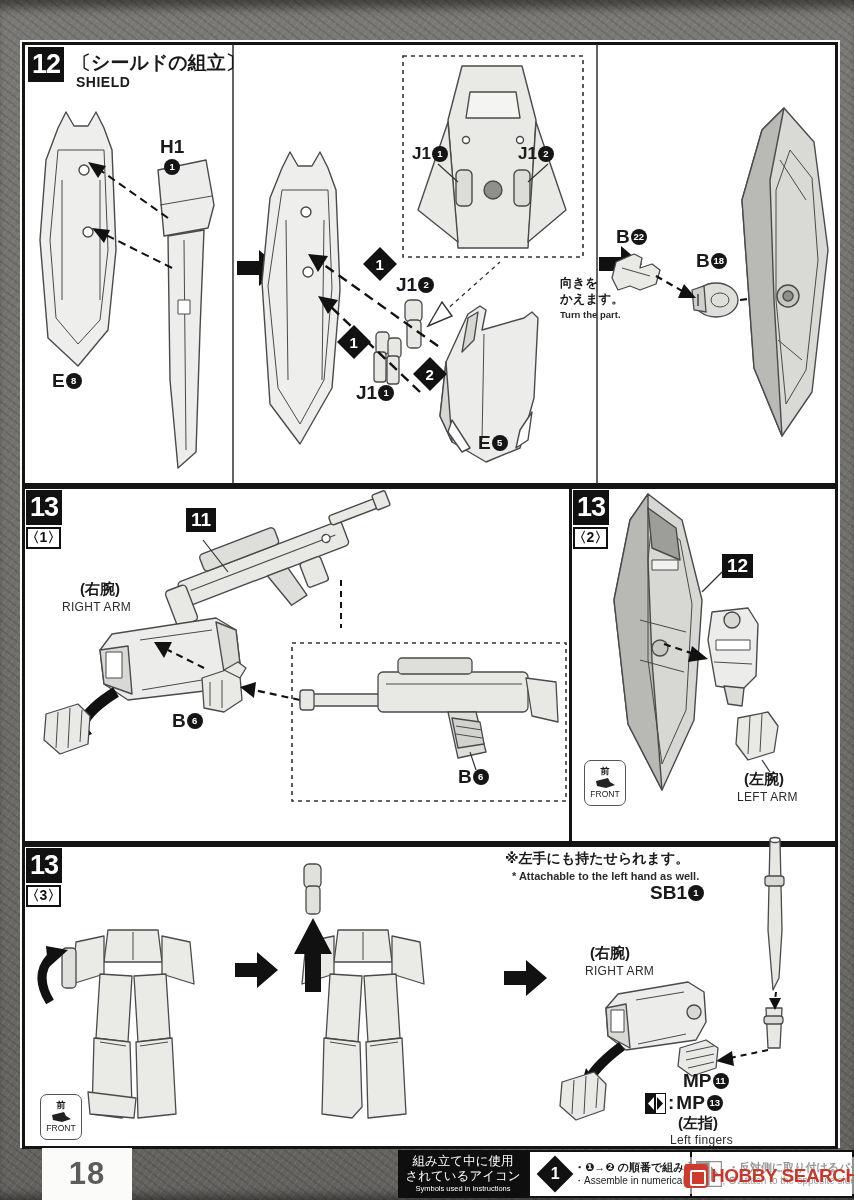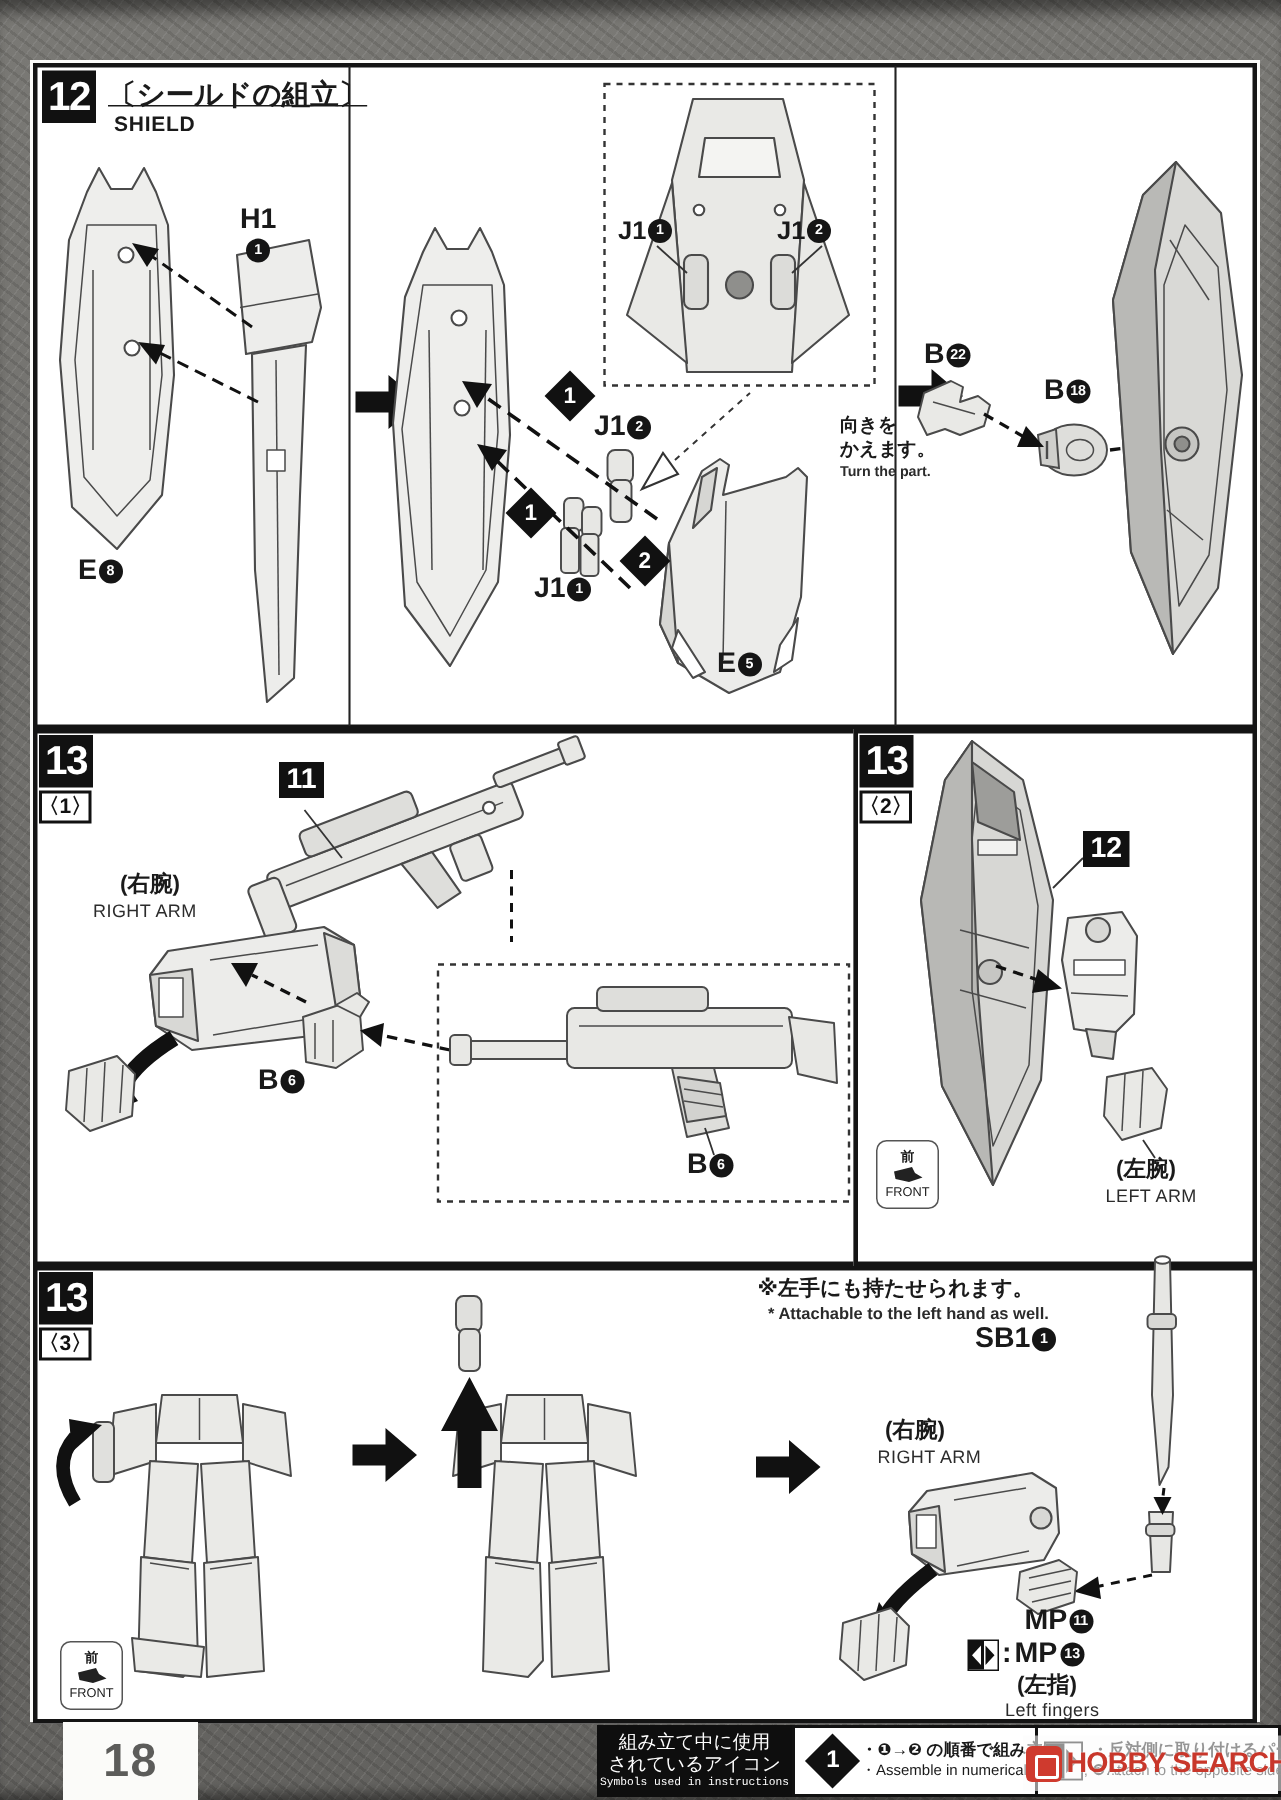--- a/index.html
+++ b/index.html
@@ -36,21 +36,21 @@
   .front-icon .fj{font-size:9px;font-weight:bold;line-height:1;}
   .front-icon .fe{font-size:8.5px;line-height:1;letter-spacing:0;text-align:center;}
   .opp-icon{display:inline-block;width:21px;height:21px;vertical-align:middle;}
   .page-num{position:absolute;left:42px;top:1148px;width:90px;height:52px;background:#fbfbf9;
     display:flex;align-items:center;justify-content:center;}
   .page-num span{font-size:31px;font-weight:bold;color:#5c5c5a;letter-spacing:1px;}
   
   .legend-head{position:absolute;left:398px;top:1150px;width:130px;height:48px;background:#0e0e0e;
     color:#fff;display:flex;flex-direction:column;align-items:center;justify-content:center;line-height:1.15;}
   .legend-head .lj{font-size:12.5px;font-weight:normal;}
-  .legend-head .le{font-size:7.5px;margin-top:2px;font-family:Liberation Mono, monospace;}
+  .legend-head .le{font-size:7.5px;margin-top:2px;}
   .legend-box{position:absolute;left:528px;top:1150px;width:326px;height:48px;background:#fff;
     border:2.5px solid #111;box-sizing:border-box;display:flex;}
   .legend-cell{display:flex;align-items:center;gap:6px;padding:0 4px;box-sizing:border-box;}
   .legend-cell.c1{width:162px;border-right:2.5px solid #111;}
   .legend-cell.c2{flex:1;}
   .legend-text{display:flex;flex-direction:column;line-height:1.2;}
   .legend-text .tj{font-size:11px;font-weight:bold;white-space:nowrap;}
   .legend-text .te{font-size:10px;white-space:nowrap;}
   .ldiamond{width:26px;height:26px;background:#111;transform:rotate(45deg);flex:none;margin-left:8px;
     display:flex;align-items:center;justify-content:center;}
@@ -372,21 +372,21 @@
       <path d="M680,1048 L706,1040 L718,1048 L716,1068 L692,1076 L678,1066 Z"></path>
       <line x1="686" y1="1052" x2="714" y2="1046" stroke-width="1"></line>
       <line x1="686" y1="1060" x2="714" y2="1054" stroke-width="1"></line>
       <line x1="688" y1="1068" x2="714" y2="1062" stroke-width="1"></line>
     </g>
   </svg>
 
   <div class="stepnum" style="left:28px;top:47px;">
       <span>12</span>
     </div>
-  <div class="title-jp" style="left:72px;top:50px;text-decoration:underline;">〔シールドの組立〕</div>
+  <div class="title-jp" style="left:72px;top:50px;">〔シールドの組立〕</div>
   <div class="title-en" style="left:76px;top:74px;">SHIELD</div>
 
   <div class="plabel" style="left:52px;top:370px;">
     <span>E</span>
       <span class="badge">8</span>
     </div>
   <div class="plabel" style="left:160px;top:136px;flex-direction:column;">
     <span>H1</span>
       <span class="badge">1</span>
     </div>

